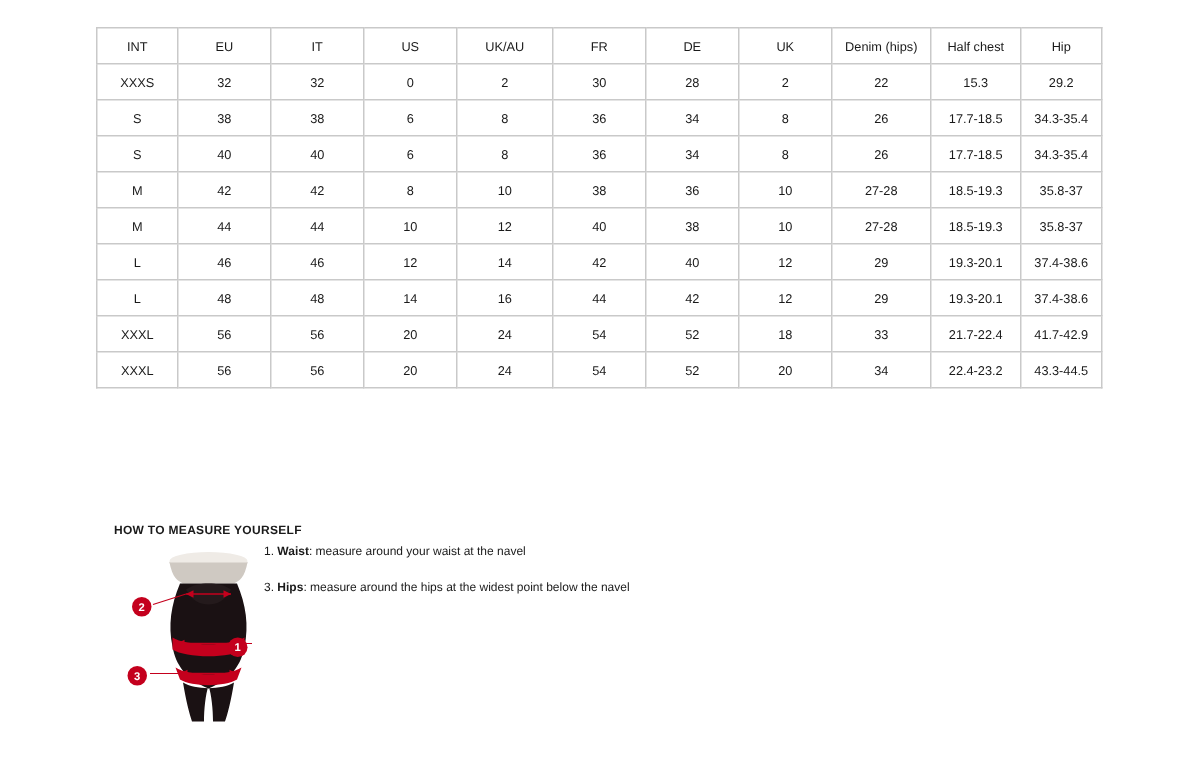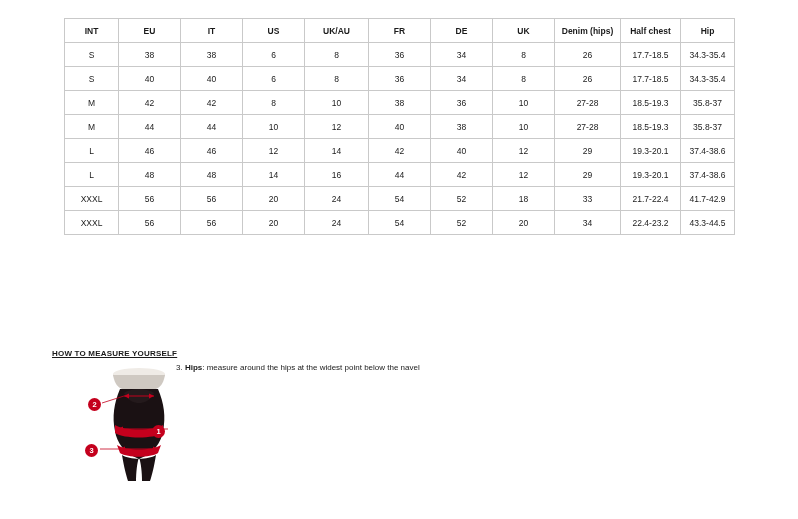--- a/index.html
+++ b/index.html
@@ -30,44 +30,43 @@
     vertical-align: middle;
     height: 23px;
     font-size: 8.5px;
     font-weight: normal;
     color: #1a1a1a;
     padding: 0 2px;
     white-space: nowrap;
   }
   #size-table th {
     font-size: 8.5px;
-    font-weight: bold;
+    font-weight: normal;
   }
   
   #size-table col.c0 { width: 54px; }
   #size-table col.c1 { width: 62px; }
   #size-table col.c2 { width: 62px; }
   #size-table col.c3 { width: 62px; }
   #size-table col.c4 { width: 64px; }
   #size-table col.c5 { width: 62px; }
   #size-table col.c6 { width: 62px; }
   #size-table col.c7 { width: 62px; }
   #size-table col.c8 { width: 66px; }
   #size-table col.c9 { width: 60px; }
   #size-table col.c10 { width: 54px; }
 
   #howto-title {
     position: absolute;
-    left: 52px;
+    left: 76px;
     top: 349px;
     font-size: 8px;
     font-weight: bold;
     letter-spacing: 0.2px;
     color: #1a1a1a;
-    text-decoration: underline;
   }
 
   #figure-wrap {
     position: absolute;
     left: 84px;
     top: 363px;
     width: 110px;
     height: 120px;
   }
 
@@ -130,20 +129,33 @@
         <th>FR</th>
         <th>DE</th>
         <th>UK</th>
         <th>Denim (hips)</th>
         <th>Half chest</th>
         <th>Hip</th>
       </tr>
   </thead>
   <tbody id="table-body">
       <tr>
+        <td>XXXS</td>
+        <td>32</td>
+        <td>32</td>
+        <td>0</td>
+        <td>2</td>
+        <td>30</td>
+        <td>28</td>
+        <td>2</td>
+        <td>22</td>
+        <td>15.3</td>
+        <td>29.2</td>
+      </tr>
+      <tr>
         <td>S</td>
         <td>38</td>
         <td>38</td>
         <td>6</td>
         <td>8</td>
         <td>36</td>
         <td>34</td>
         <td>8</td>
         <td>26</td>
         <td>17.7-18.5</td>
@@ -284,14 +296,15 @@
       <line x1="36" y1="86" x2="16" y2="86"></line>
     </g>
   </svg>
 </div>
 
 <div class="callout" id="callout-1">1</div>
 <div class="callout" id="callout-2">2</div>
 <div class="callout" id="callout-3">3</div>
 
 <div id="measure-list">
+    <div class="measure-item"><span class="num">1.</span> <span class="name">Waist</span><span class="text">: measure around your waist at the navel</span></div>
     <div class="measure-item"><span class="num">3.</span> <span class="name">Hips</span><span class="text">: measure around the hips at the widest point below the navel</span></div>
   </div>
 
 </body></html>

